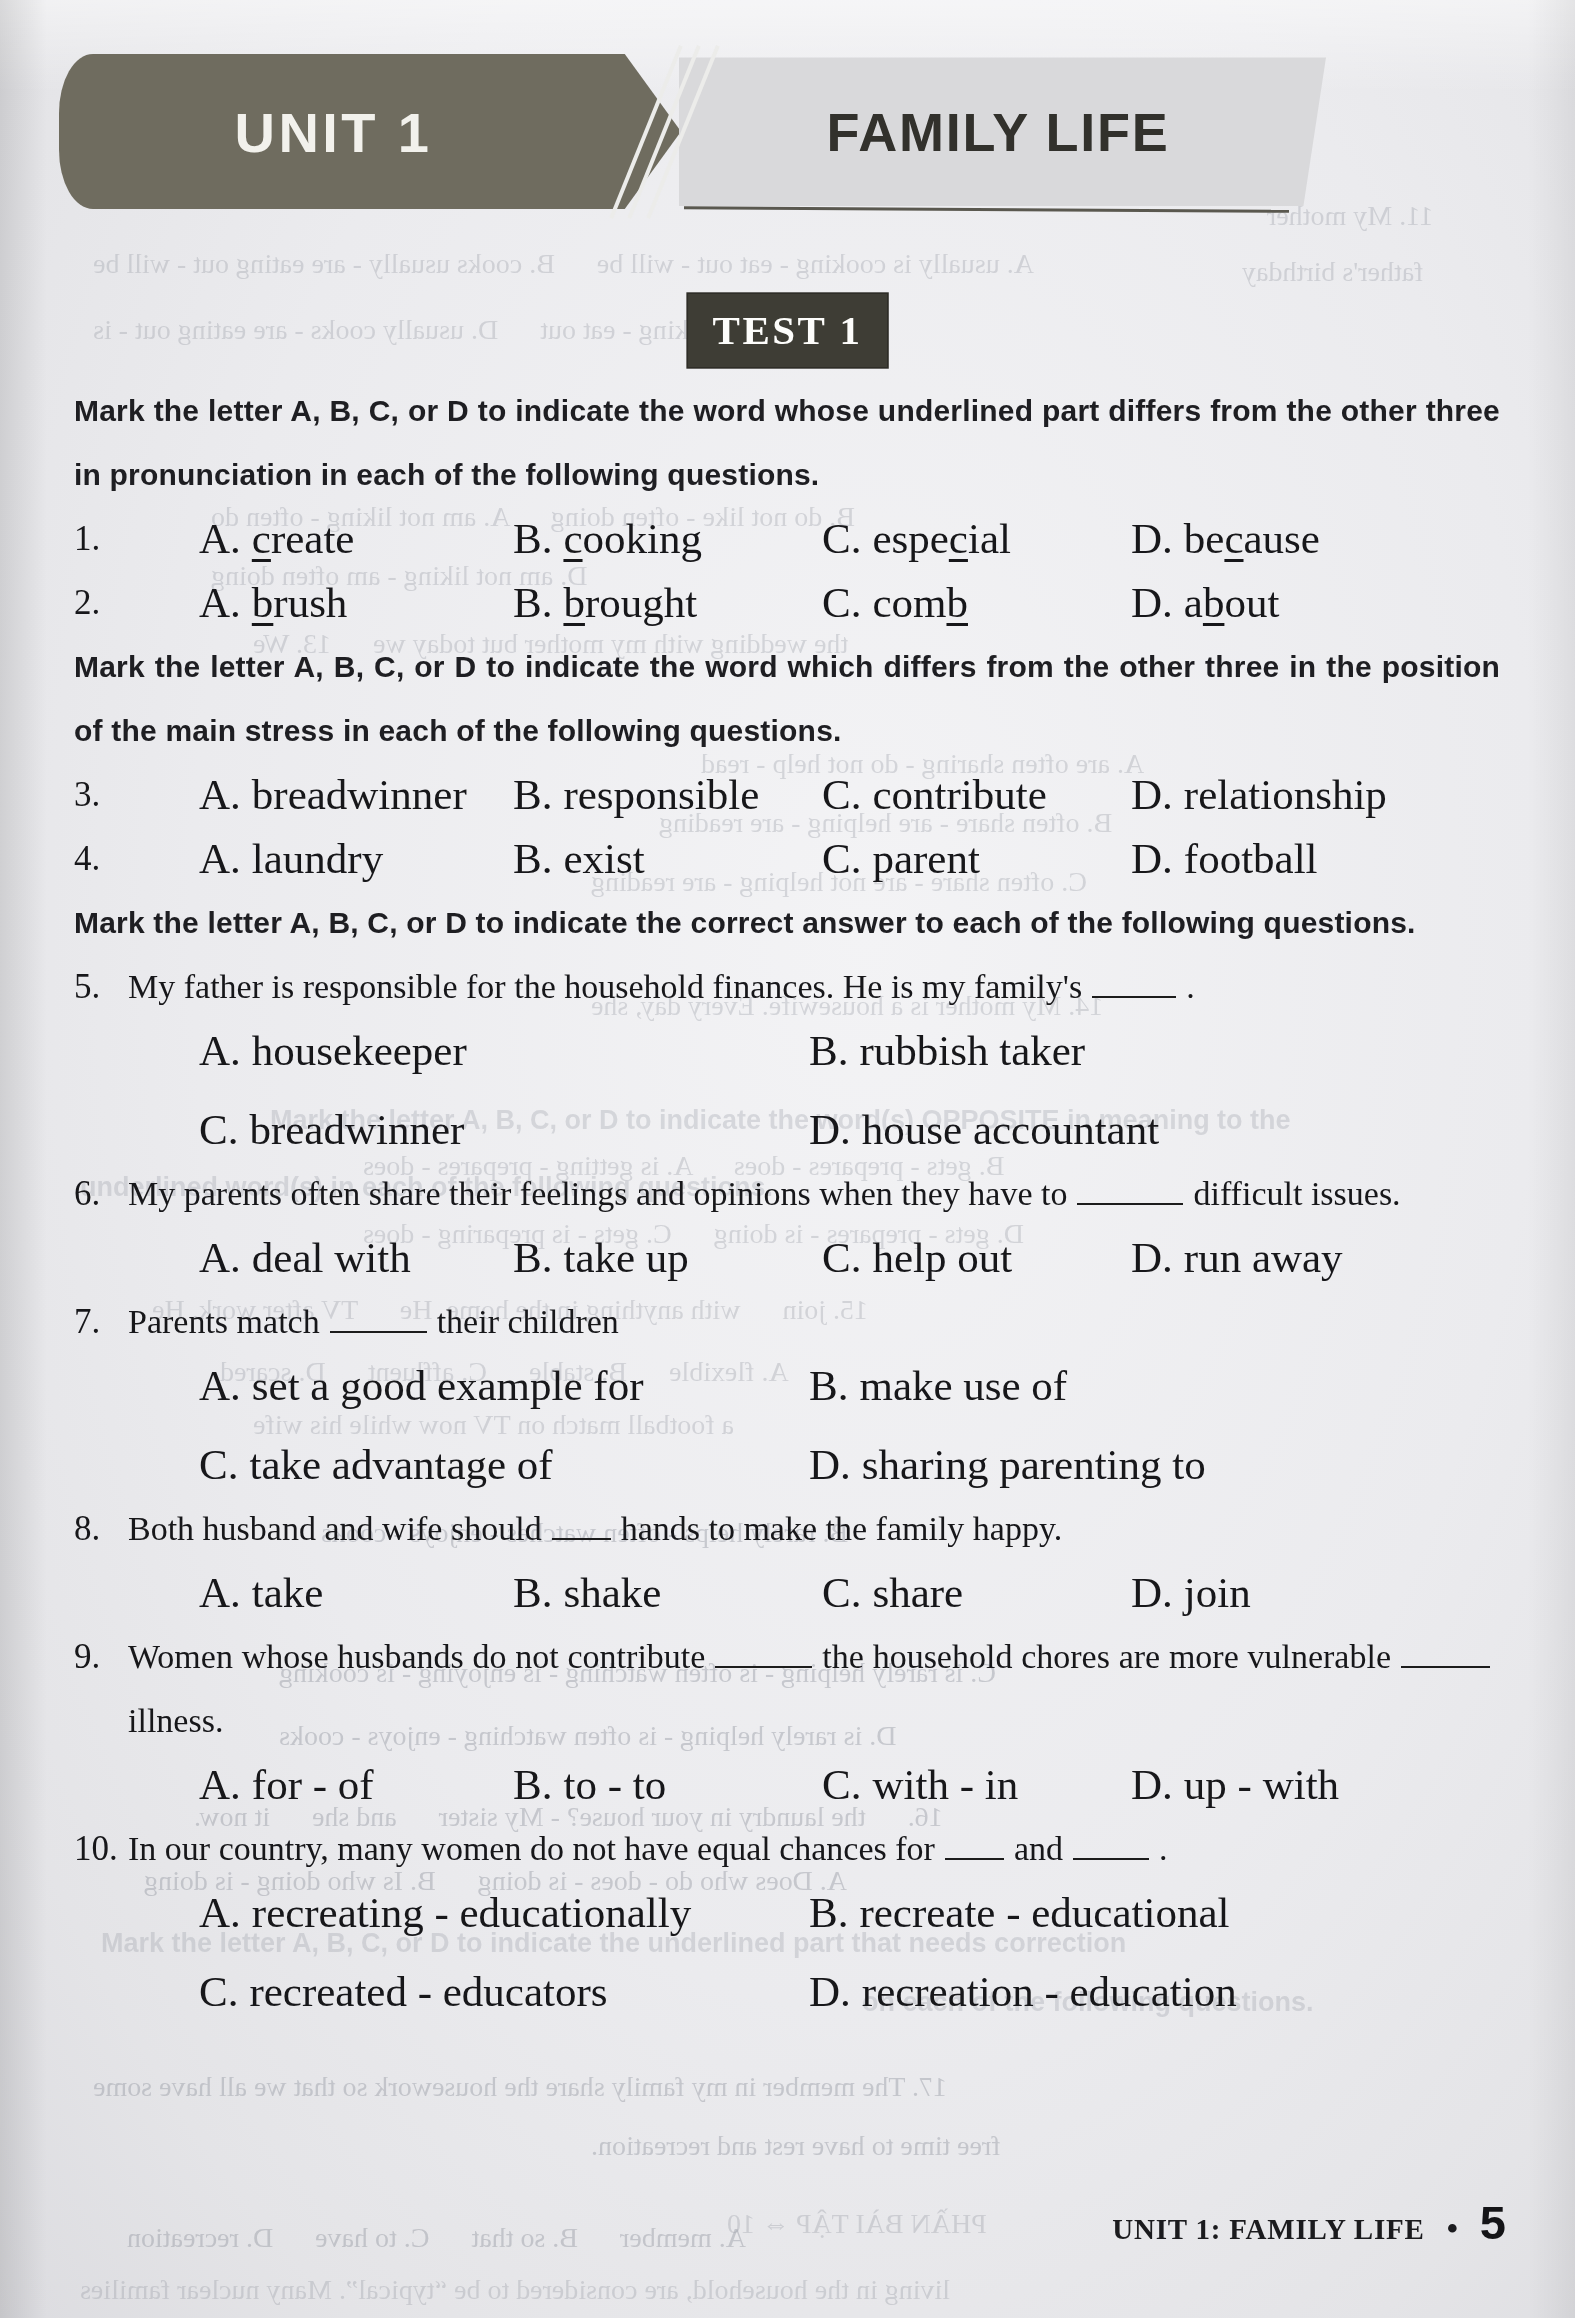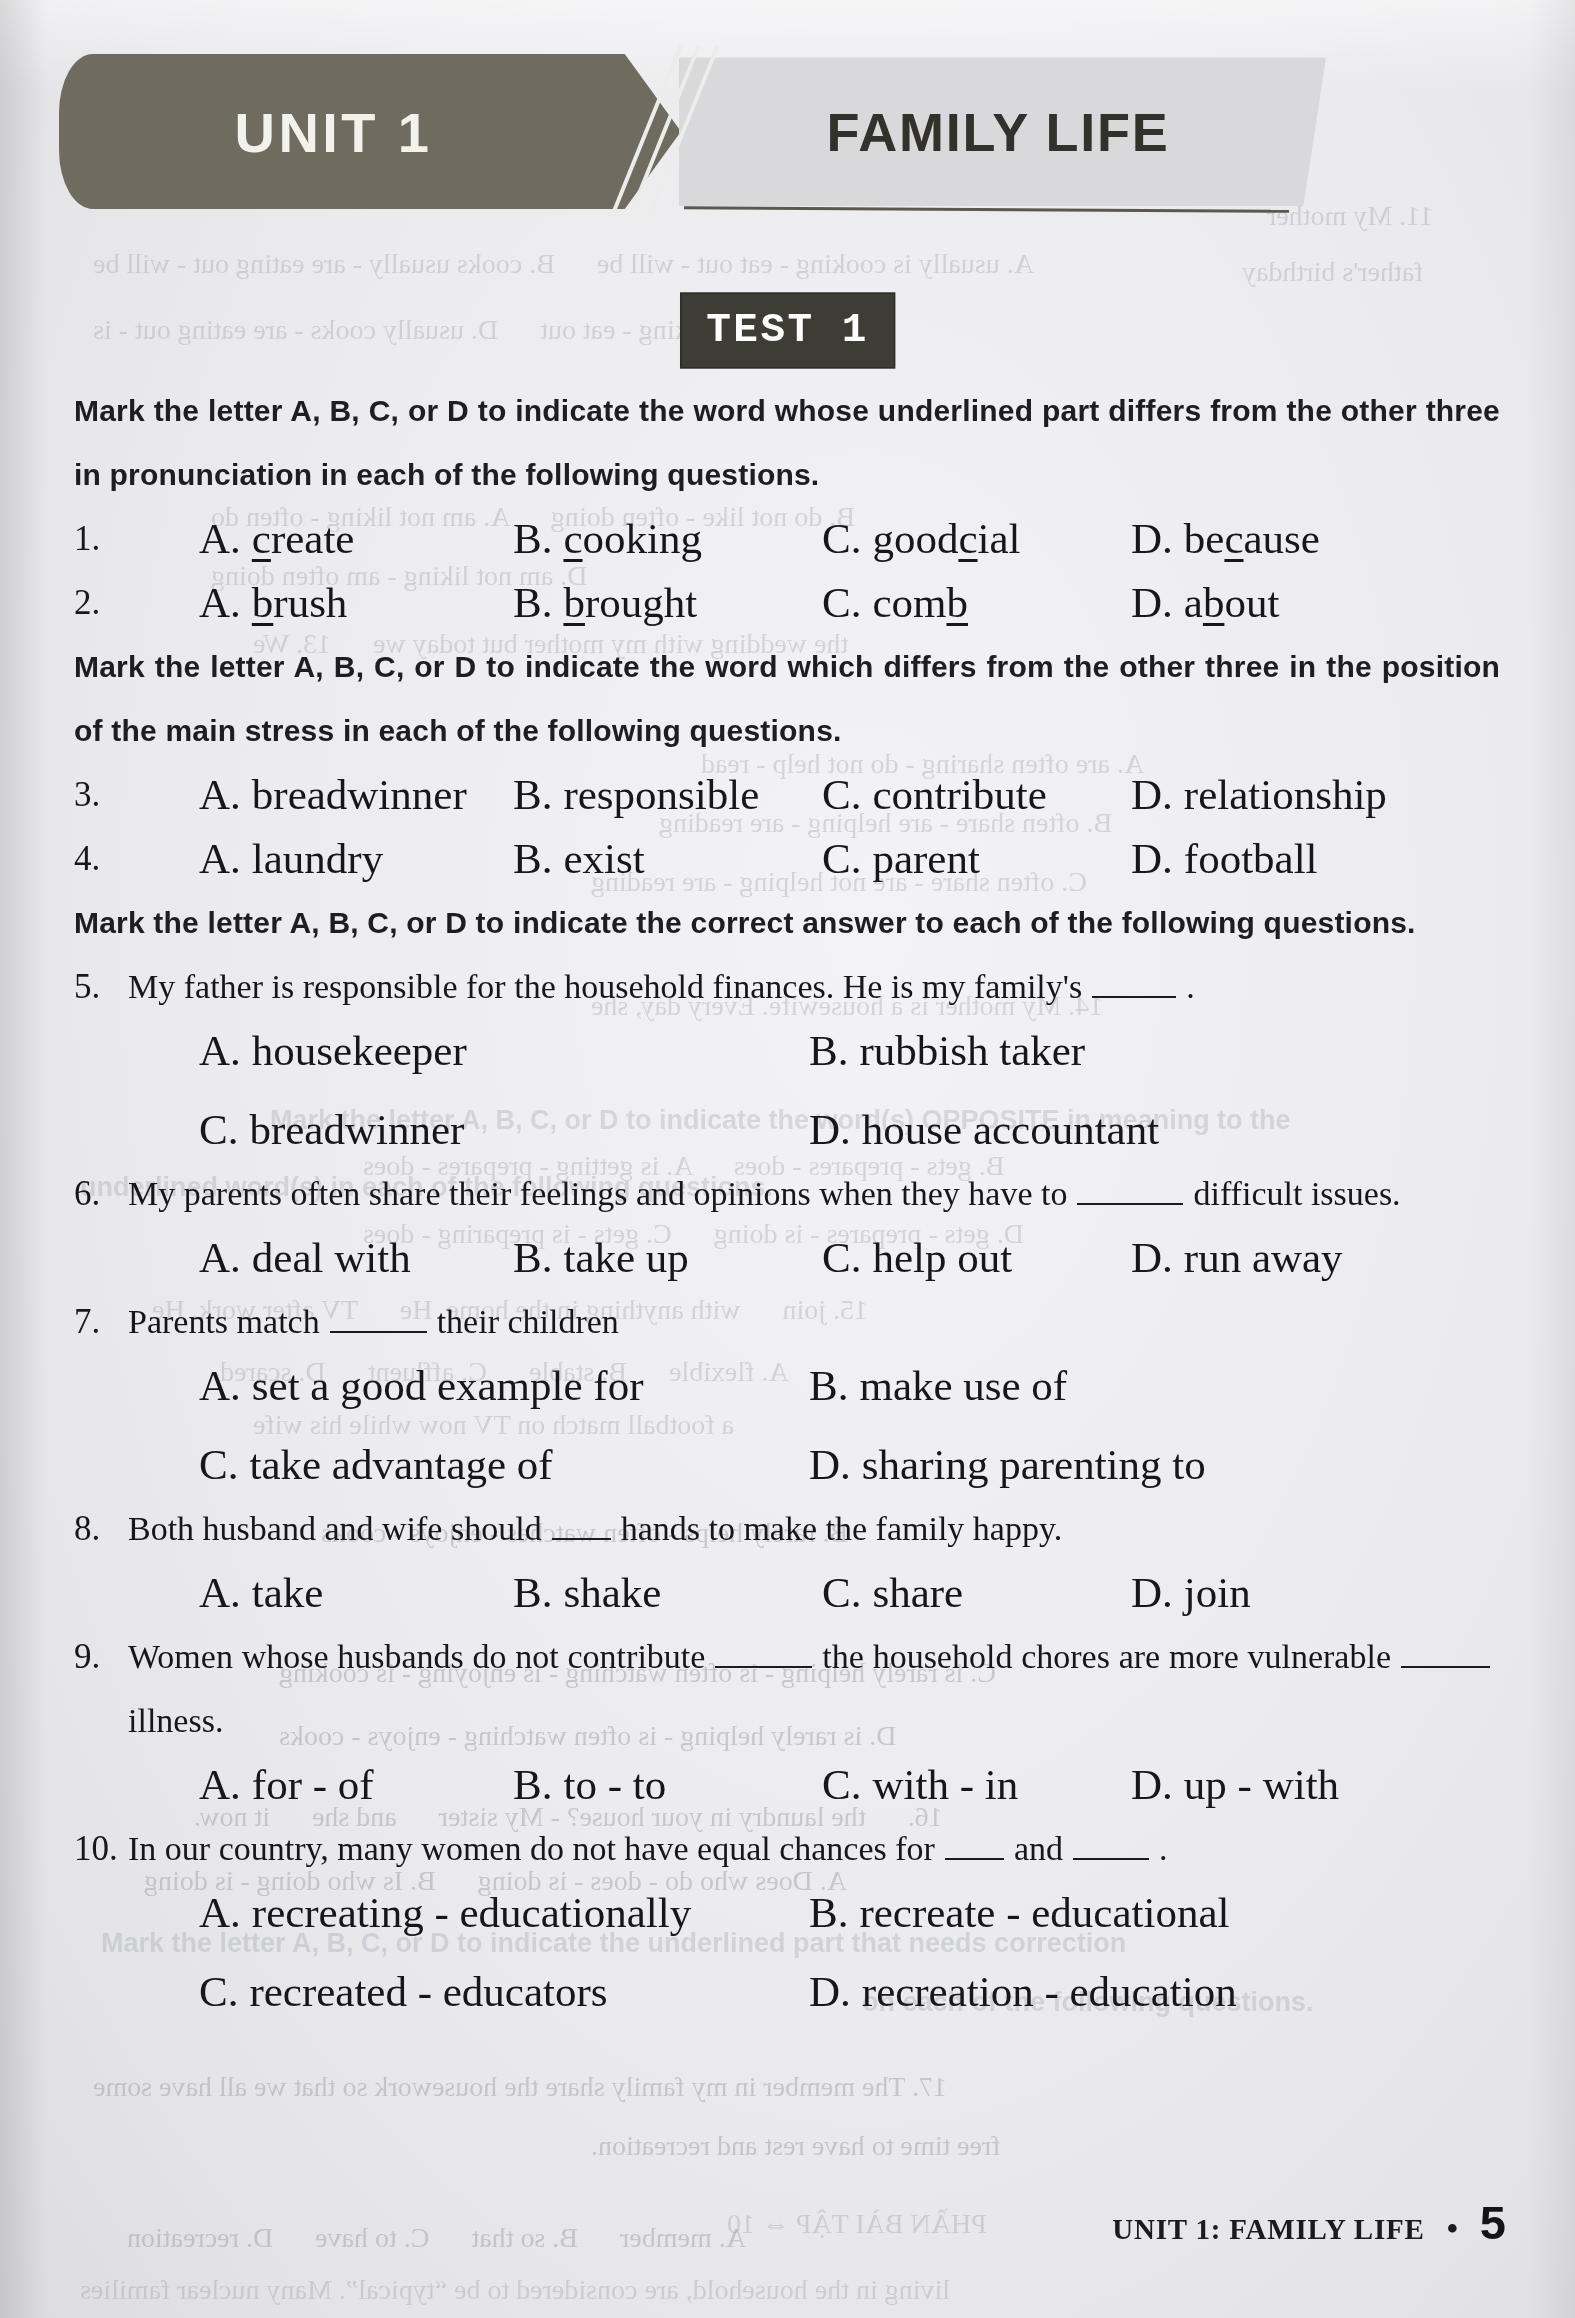--- a/index.html
+++ b/index.html
@@ -30,21 +30,21 @@
   .s1{left:585px}.s2{left:603px}.s3{left:622px}
   .band-light{position:absolute;left:620px;top:3.4px;height:149px;width:647px;background:#d9d9db;clip-path:polygon(0 0,100% 0,96.5% 100%,0 100%);}
   .band-underline{position:absolute;left:625px;right:37px;bottom:-1.7px;height:2.5px;background:#5a584f;transform:rotate(.35deg);}
   .unit-label{position:absolute;left:17px;width:515px;top:50%;transform:translateY(-50%);text-align:center;
     font-family:"Liberation Sans", sans-serif;font-weight:800;font-size:56px;letter-spacing:3.4px;color:#f2f1ec;}
   .unit-title{position:absolute;left:639px;width:600px;top:50%;transform:translateY(-50%);text-align:center;
     font-family:"Liberation Sans", sans-serif;font-weight:800;font-size:54px;letter-spacing:1.7px;color:#32312c;}
 
   
   .test-badge{position:absolute;top:294px;left:50%;transform:translateX(-50%);z-index:3;
-    background:#3e3d35;color:#fdfdfb;font-family:Liberation Mono, monospace;font-weight:800;
+    background:#3e3d35;color:#fdfdfb;font-family:Liberation Serif, serif;font-weight:800;
     font-size:41px;line-height:1;padding:16px 25px;letter-spacing:2.5px;box-shadow:0 0 0 1.7px #2e2d27;}
 
   
   .content{position:absolute;left:74px;top:379px;width:1426px;z-index:2;}
   .instr{font-family:"Liberation Sans", sans-serif;font-weight:700;font-size:30px;line-height:64px;
     color:#1e1e22;text-align:justify;letter-spacing:0.2px;}
   .q{display:flex;align-items:flex-start;}
   .qnum{flex:0 0 54px;font-size:35px;line-height:64px;}
   .qbody{flex:1;min-width:0;}
   .qtext{font-size:34px;line-height:64px;text-align:justify;}
@@ -118,21 +118,21 @@
   <div class="content">
 
     <div class="instr">Mark the letter A, B, C, or D to indicate the word whose underlined part differs from the other three in pronunciation in each of the following questions.</div>
 
     <div class="q">
       <div class="qnum">1.</div>
       <div class="qbody">
         <div class="opts c4">
           <div class="opt"><span class="lab">A.</span><span></span><span class="ul">c</span><span>reate</span></div>
           <div class="opt"><span class="lab">B.</span><span></span><span class="ul">c</span><span>ooking</span></div>
-          <div class="opt"><span class="lab">C.</span><span>good</span><span class="ul">c</span><span>ial</span></div>
+          <div class="opt"><span class="lab">C.</span><span>espe</span><span class="ul">c</span><span>ial</span></div>
           <div class="opt"><span class="lab">D.</span><span>be</span><span class="ul">c</span><span>ause</span></div>
         </div>
       </div>
     </div>
 
     <div class="q">
       <div class="qnum">2.</div>
       <div class="qbody">
         <div class="opts c4">
           <div class="opt"><span class="lab">A.</span><span></span><span class="ul">b</span><span>rush</span></div>

